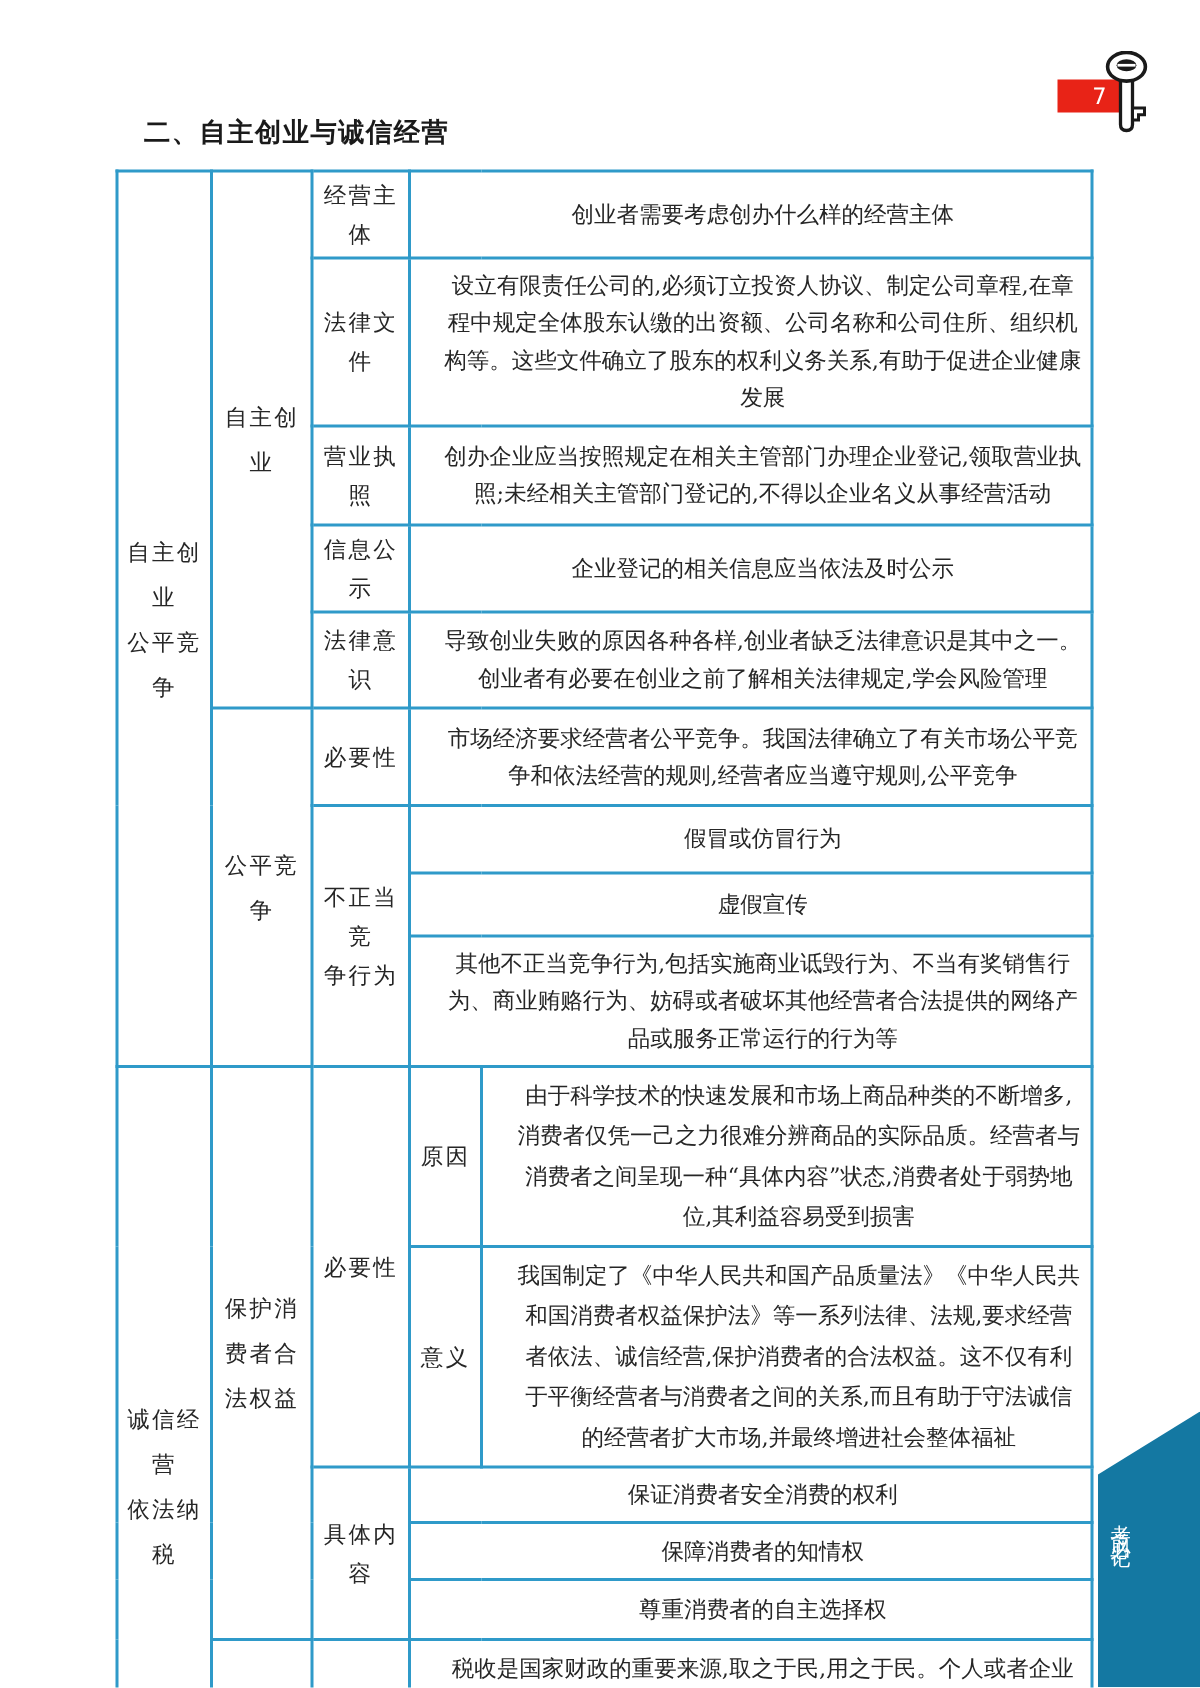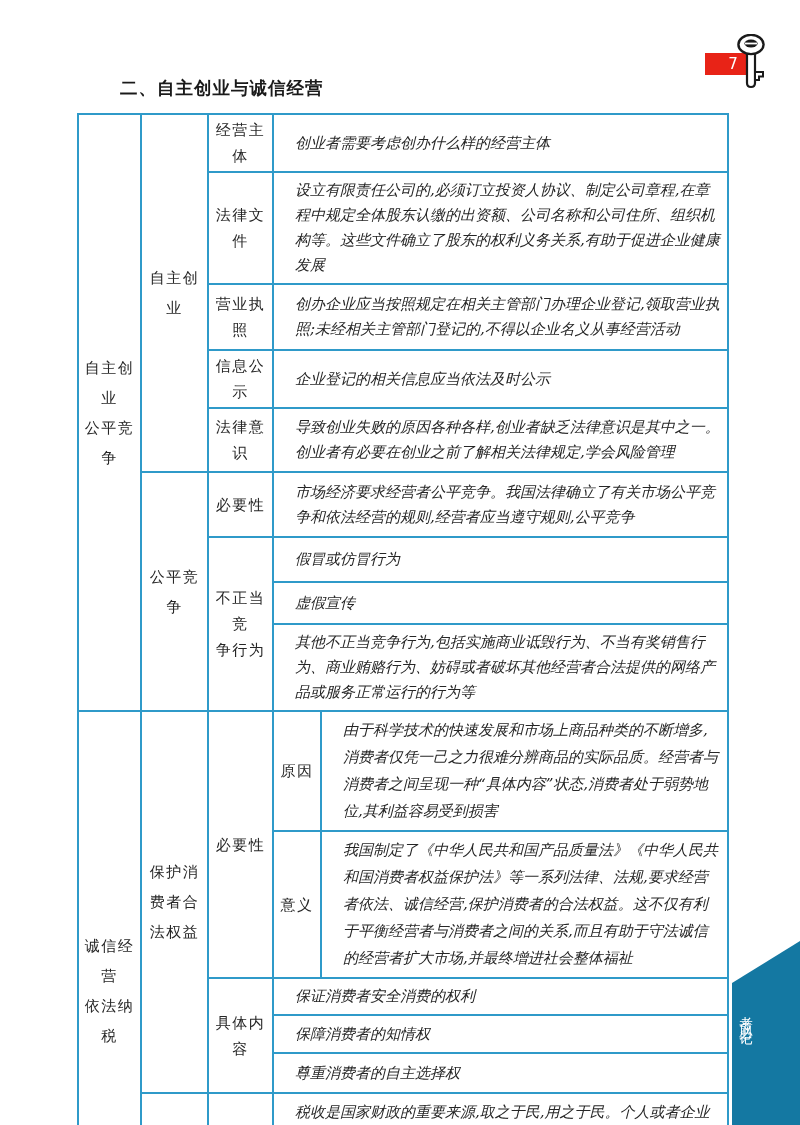--- a/index.html
+++ b/index.html
@@ -12,21 +12,21 @@
   html,body{width:800px;height:1125px;}
   body{
     position:relative;
     width:800px;height:1125px;
     background:#ffffff;
     font-family:"DejaVu Serif","Liberation Serif",serif;
     color:var(--ink);
     overflow:hidden;
   }
   .page-title{
-    position:absolute;left:120px;top:76px;
+    position:absolute;left:96px;top:76px;
     font-family:"DejaVu Sans","Liberation Sans",sans-serif;
     font-weight:700;font-size:17.5px;letter-spacing:1px;color:#1a1a1a;
   }
   .badge{
     position:absolute;left:705px;top:53px;width:50px;height:22px;
     background:var(--badge-red);
     display:flex;align-items:center;justify-content:center;
   }
   .badge span{
     color:#fff;font-family:"DejaVu Sans","Liberation Sans",sans-serif;
@@ -44,25 +44,24 @@
   }
   td.lbl{
     text-align:center;
     letter-spacing:1.5px;
     line-height:26px;
     white-space:pre-line;
     padding:2px 1px;
   }
   td.lbl1,td.lbl2{line-height:30px;}
   td.txt{
-    text-align:left;
+    text-align:center;
     line-height:25px;
     padding:5px 5px 5px 21px;
     overflow-wrap:anywhere;
-    font-style:italic;
   }
   td.roomy{line-height:27px;}
   .side-tab{
     position:absolute;right:0;top:941px;width:68px;height:184px;
     background:var(--tab-teal);
     clip-path:polygon(0 42px,100% 0,100% 100%,0 100%);
   }
   .side-tab span{
     position:absolute;left:7px;top:64px;
     writing-mode:vertical-rl;

